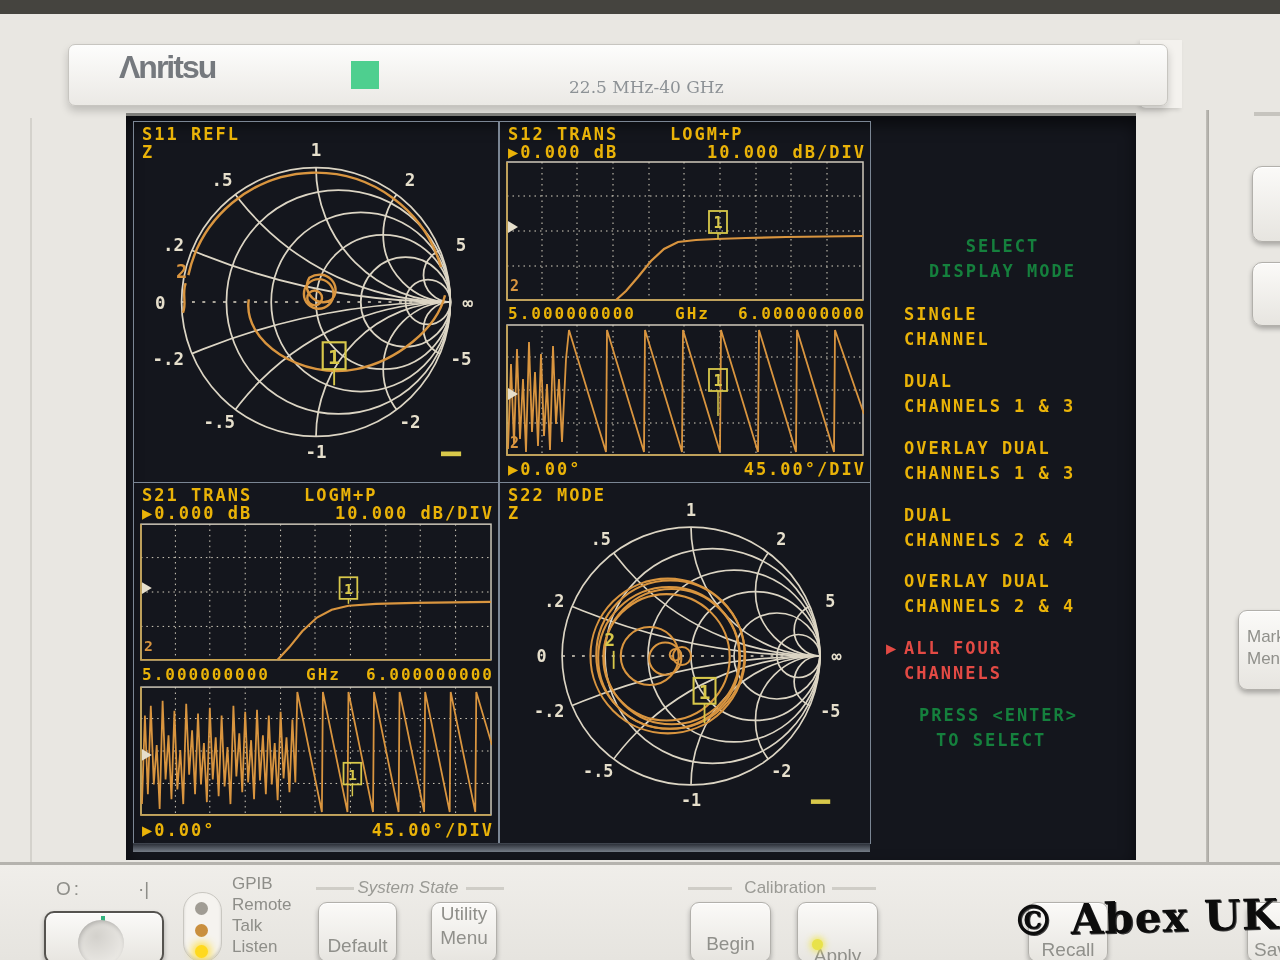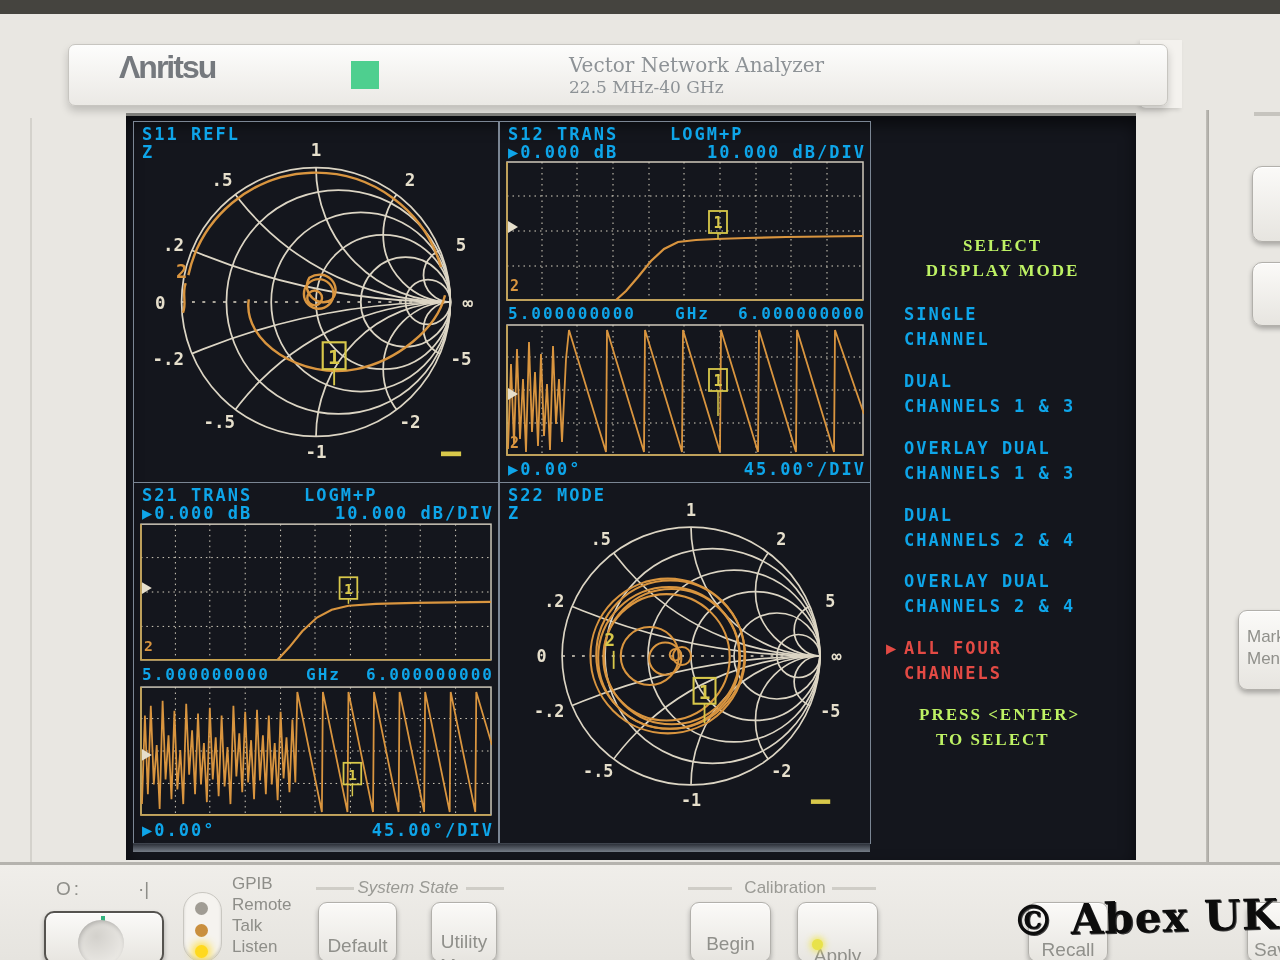--- a/index.html
+++ b/index.html
@@ -12,23 +12,23 @@
   .logo-text{left:50px;top:4px;font-size:32px;font-weight:bold;color:#75797e;letter-spacing:-2px;}
   .logo-square{left:282px;top:16px;width:28px;height:28px;background:#4ecf8f;}
   .model-text{left:322px;top:2px;font-family:"DejaVu Serif",serif;font-size:46px;color:#8d9296;}
   .prod1{left:500px;top:8px;font-family:"DejaVu Serif",serif;font-size:20px;color:#8d9296;}
   .prod2{left:500px;top:32px;font-family:"DejaVu Serif",serif;font-size:17px;color:#8d9296;}
   .plate-tab{left:1140px;top:40px;width:42px;height:68px;background:#f4f2ee;border-radius:0 0 0 6px;box-shadow:-2px 2px 4px rgba(0,0,0,0.12);}
   
   .screen{left:126px;top:113px;width:1010px;height:744px;background:#14161d;border-top:3px solid #7e7e7a;box-shadow:inset 0 8px 16px rgba(0,0,0,0.55);}
   .quad{position:absolute;border:1px solid #7b8694;}
   .crt-bottom{left:7px;top:727px;width:737px;height:9px;background:linear-gradient(180deg,#2a2e36,#8d96a2);opacity:.8;}
-  .scr{font-family:"DejaVu Sans Mono",monospace;font-weight:bold;color:#0ea5e9;font-size:17px;letter-spacing:2px;white-space:pre;}
+  .scr{font-family:"DejaVu Sans Mono",monospace;font-weight:bold;color:#eab308;font-size:17px;letter-spacing:2px;white-space:pre;}
   .scr15{font-size:16px;}
-  .green{color:#bef264;font-family:Liberation Serif, serif;}
+  .green{color:#15803d;}
   .red{color:#e34a44;}
   .mcenter{left:0;right:0;text-align:center;}
   
   .panel-divide{left:0;top:862px;width:1280px;height:3px;background:#b5b3ae;}
   .bpanel{left:0;top:865px;width:1280px;height:95px;background:linear-gradient(180deg,#f0eeea,#e6e4df);}
   .plabel{font-size:17px;color:#8e8e89;}
   .key{position:absolute;background:linear-gradient(180deg,#fbfaf8,#e7e5e0);border:1px solid #b2b0ab;border-radius:9px;box-shadow:0 3px 5px rgba(0,0,0,0.28),inset 0 1px 0 #fff;color:#90908b;font-size:19px;text-align:center;overflow:hidden;}
   .gline{position:absolute;height:3px;background:#cfcdc7;}
   .led{position:absolute;border-radius:50%;width:13px;height:13px;}
   .watermark{left:1012px;top:893px;width:275px;font-family:"DejaVu Serif",serif;font-weight:bold;font-size:42px;color:#0c0c0c;transform:rotate(-1.5deg);letter-spacing:1px;text-shadow:1px 1px 0 #3a3a3a;}
@@ -40,21 +40,20 @@
 
 <div class="stage">
 
   <div class="abs top-strip"></div>
   <div class="abs left-groove"></div>
   <div class="abs plate-tab"></div>
 
   <div class="abs logo-plate">
     <div class="abs logo-text">Λnritsu</div>
     <div class="abs logo-square"></div>
-    <div class="abs prod1">Vector Network Analyzer</div>
     <div class="abs prod2">22.5 MHz-40 GHz</div>
   </div>
 
   <div class="abs screen">
 
     <div class="quad" style="left:7px;top:5px;width:364px;height:360px;">
       <div class="abs scr" style="left:8px;top:2px;">S11 REFL</div>
       <div class="abs scr" style="left:8px;top:20px;">Z</div>
       <svg class="abs" style="left:10px;top:8px;" width="344" height="344" viewBox="-1.28 -1.28 2.56 2.56">
         <defs>
@@ -321,21 +320,21 @@
   <div class="abs plabel" style="left:232px;top:916px;">Talk</div>
   <div class="abs plabel" style="left:232px;top:937px;">Listen</div>
 
   <div class="abs gline" style="left:316px;top:887px;width:38px;"></div>
   <div class="abs plabel" style="left:352px;top:878px;width:112px;text-align:center;color:#9a9a95;font-style:italic;">System State</div>
   <div class="abs gline" style="left:466px;top:887px;width:38px;"></div>
   <div class="key" style="left:318px;top:902px;width:77px;height:58px;">
     <div style="padding-top:32px;">Default</div>
   </div>
   <div class="key" style="left:431px;top:902px;width:64px;height:58px;">
-    <div style="padding-top:28px;">Utility</div>
+    <div style="">Utility</div>
     <div style="padding-top:2px;">Menu</div>
   </div>
 
   <div class="abs gline" style="left:688px;top:887px;width:44px;"></div>
   <div class="abs plabel" style="left:715px;top:878px;width:140px;text-align:center;color:#9a9a95;">Calibration</div>
   <div class="abs gline" style="left:832px;top:887px;width:44px;"></div>
   <div class="key" style="left:690px;top:902px;width:79px;height:58px;">
     <div style="padding-top:30px;">Begin</div>
     <div style="padding-top:2px;">Cal</div>
   </div>

